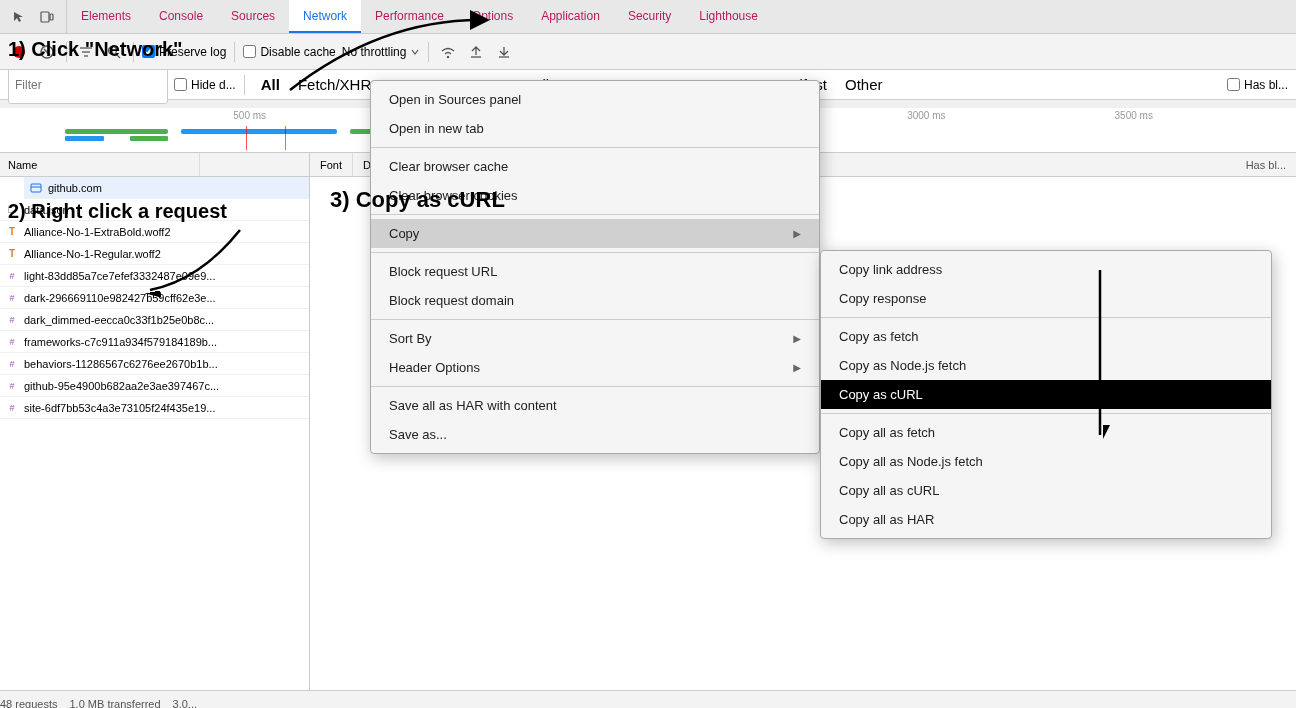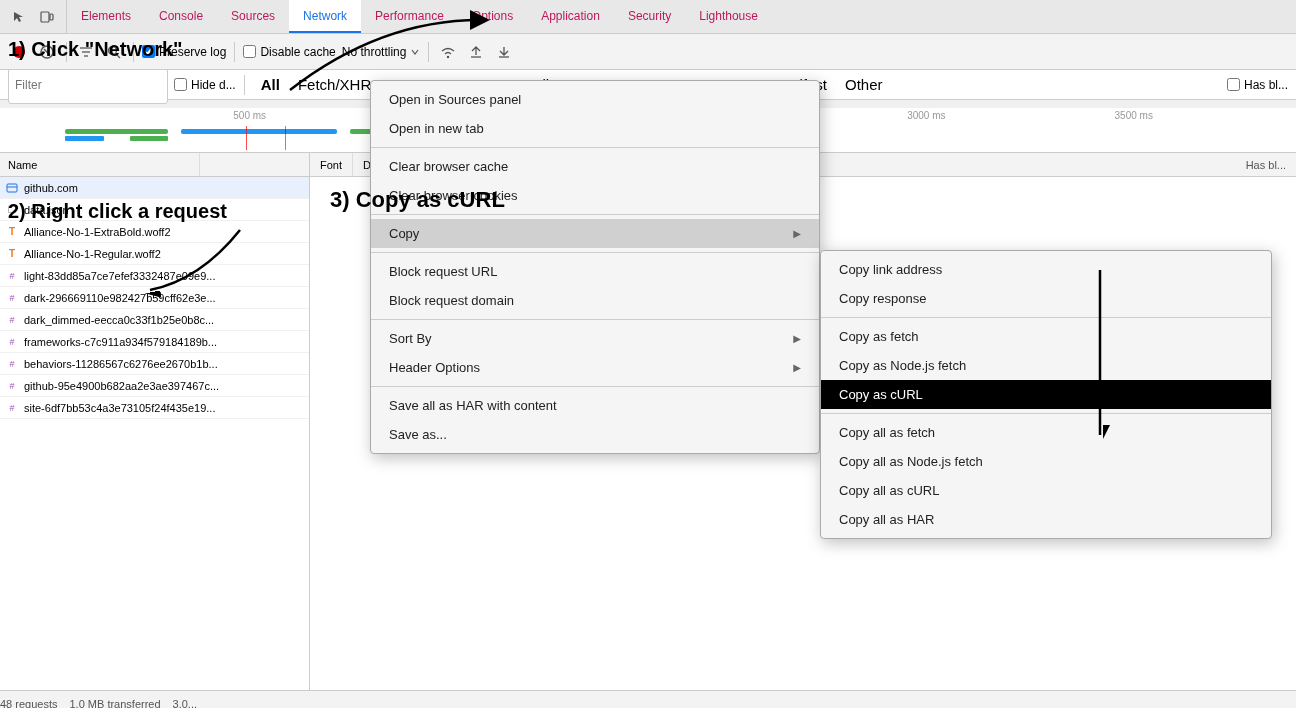--- a/index.html
+++ b/index.html
@@ -92,21 +92,21 @@
       overflow: hidden;
     }
     .request-row {
       display: flex;
       align-items: center;
       height: 22px;
       border-bottom: 1px solid #f0f0f0;
       cursor: pointer;
       font-size: 11px;
     }
-    .request-row.selected { background: #e8f0fe; }
+    .request-row.selected { background: #e8f0fe; margin-left: 24px; }
     .req-icon {
       width: 16px; height: 16px;
       display: flex; align-items: center; justify-content: center;
       font-size: 10px; margin-left: 4px;
     }
     .req-name { flex: 1; padding: 0 4px; overflow: hidden; text-overflow: ellipsis; white-space: nowrap; }
     .rp-tab {
       padding: 0 10px;
       font-size: 11px;
       display: flex; align-items: center;

